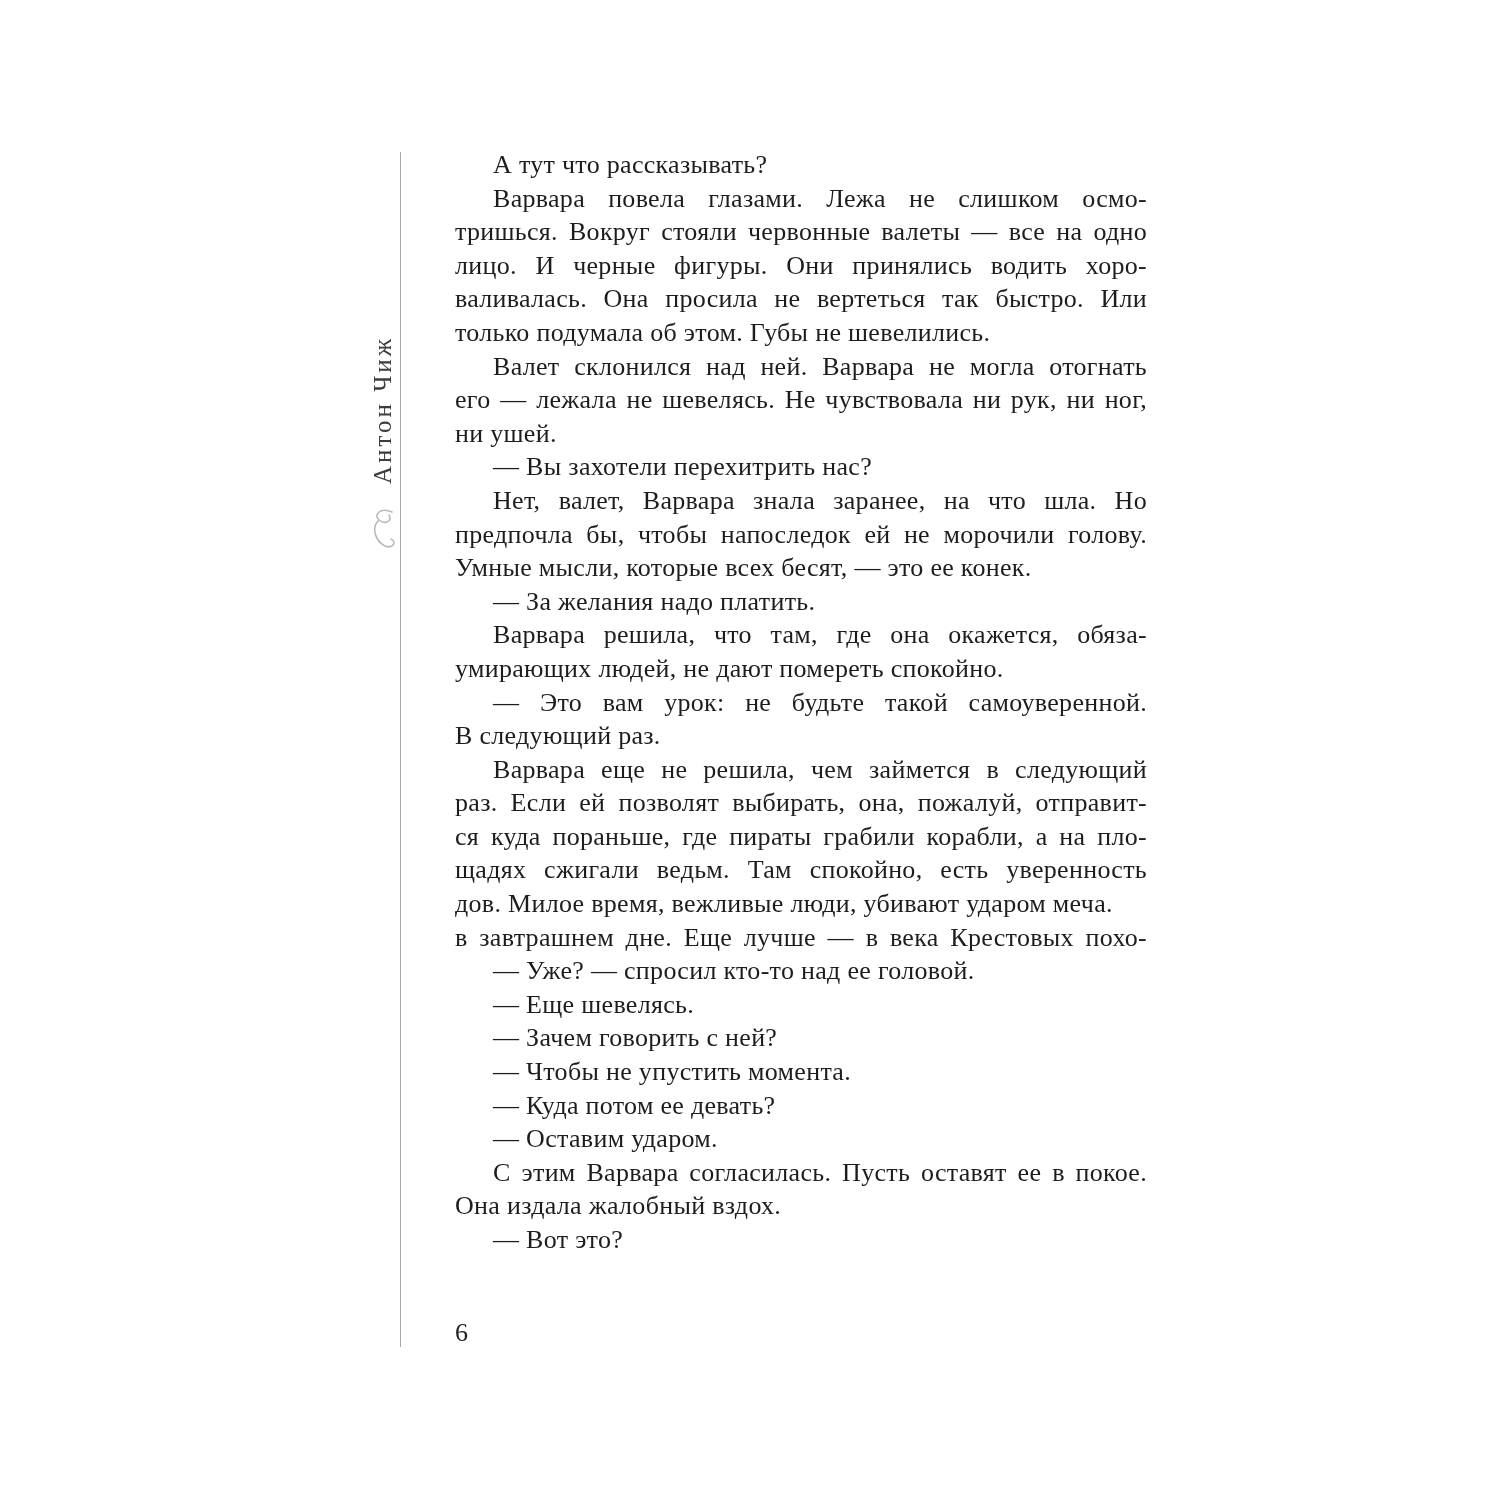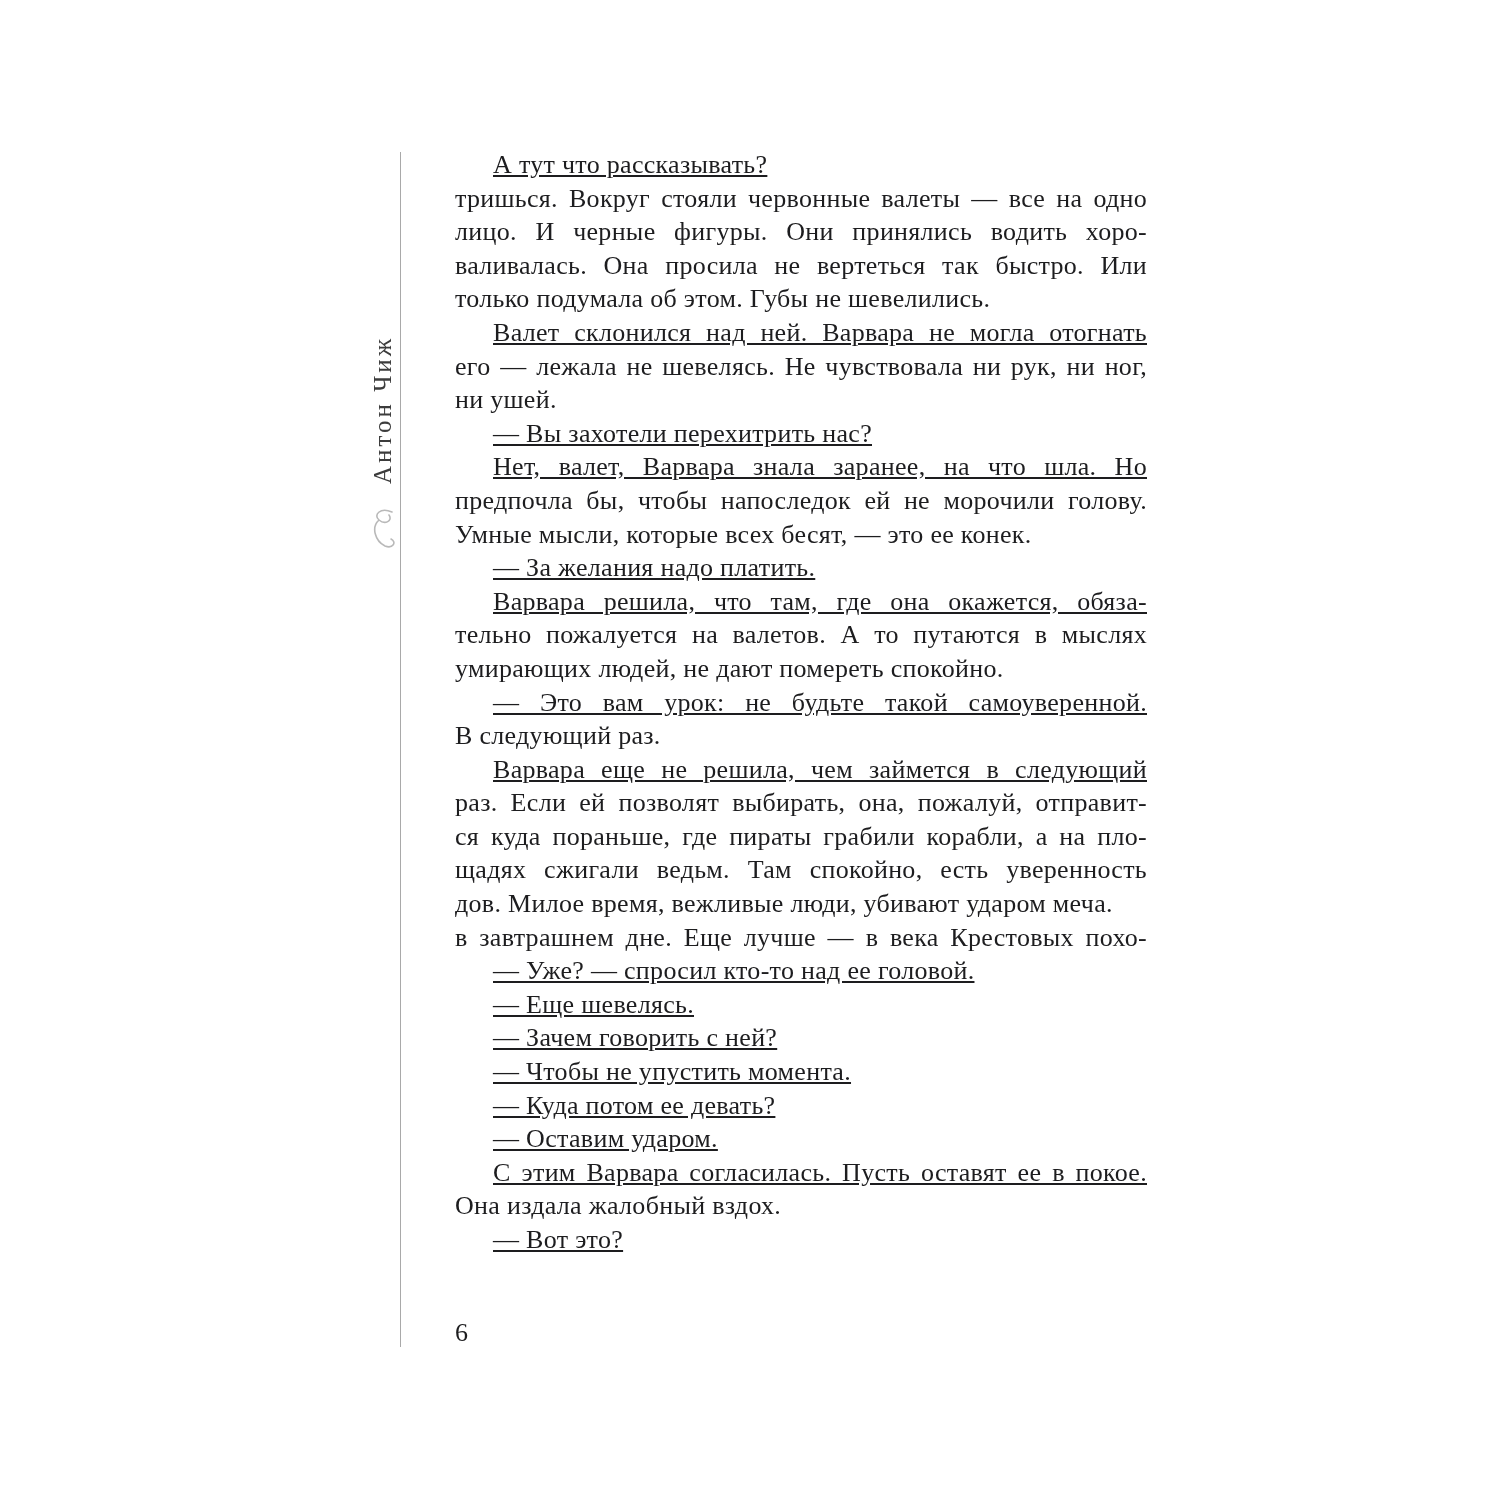--- a/index.html
+++ b/index.html
@@ -46,21 +46,21 @@
     font-size: 26px;
     line-height: 33.6px;
     letter-spacing: 0.3px;
   }
   .para { margin: 0; }
   .line {
     text-align: justify;
     text-align-last: justify;
     white-space: nowrap;
   }
-  .line.first { padding-left: 38px; text-decoration: underline; }
+  .line.first { padding-left: 38px; }
   .line.last {
     text-align: left;
     text-align-last: left;
   }
   .page-number {
     position: absolute;
     left: 455px;
     top: 1318px;
     font-size: 26px;
   }
@@ -79,20 +79,21 @@
       <path d="M24 7 C12 2 5 10 11 15 C17 20 25 16 21 10
                M11 15 C3 22 7 36 17 41 C25 44 29 37 23 34" fill="none" stroke="#b9b9b9" stroke-width="1.6" stroke-linecap="round"></path>
     </svg>
   </div>
 
   <div class="text-block" id="text-block">
       <div class="para">
         <div class="line first last">А тут что рассказывать?</div>
       </div>
       <div class="para">
+        <div class="line first">Варвара повела глазами. Лежа не слишком осмо-</div>
         <div class="line">тришься. Вокруг стояли червонные валеты — все на одно</div>
         <div class="line">лицо. И черные фигуры. Они принялись водить хоро-</div>
         <div class="line">валивалась. Она просила не вертеться так быстро. Или</div>
         <div class="line last">только подумала об этом. Губы не шевелились.</div>
       </div>
       <div class="para">
         <div class="line first">Валет склонился над ней. Варвара не могла отогнать</div>
         <div class="line">его — лежала не шевелясь. Не чувствовала ни рук, ни ног,</div>
         <div class="line last">ни ушей.</div>
       </div>
@@ -102,21 +103,20 @@
       <div class="para">
         <div class="line first">Нет, валет, Варвара знала заранее, на что шла. Но</div>
         <div class="line">предпочла бы, чтобы напоследок ей не морочили голову.</div>
         <div class="line last">Умные мысли, которые всех бесят, — это ее конек.</div>
       </div>
       <div class="para">
         <div class="line first last">— За желания надо платить.</div>
       </div>
       <div class="para">
         <div class="line first">Варвара решила, что там, где она окажется, обяза-</div>
-        <div class="line">тельно пожалуется на валетов. А то путаются в мыслях</div>
         <div class="line last">умирающих людей, не дают помереть спокойно.</div>
       </div>
       <div class="para">
         <div class="line first">— Это вам урок: не будьте такой самоуверенной.</div>
         <div class="line last">В следующий раз.</div>
       </div>
       <div class="para">
         <div class="line first">Варвара еще не решила, чем займется в следующий</div>
         <div class="line">раз. Если ей позволят выбирать, она, пожалуй, отправит-</div>
         <div class="line">ся куда пораньше, где пираты грабили корабли, а на пло-</div>

